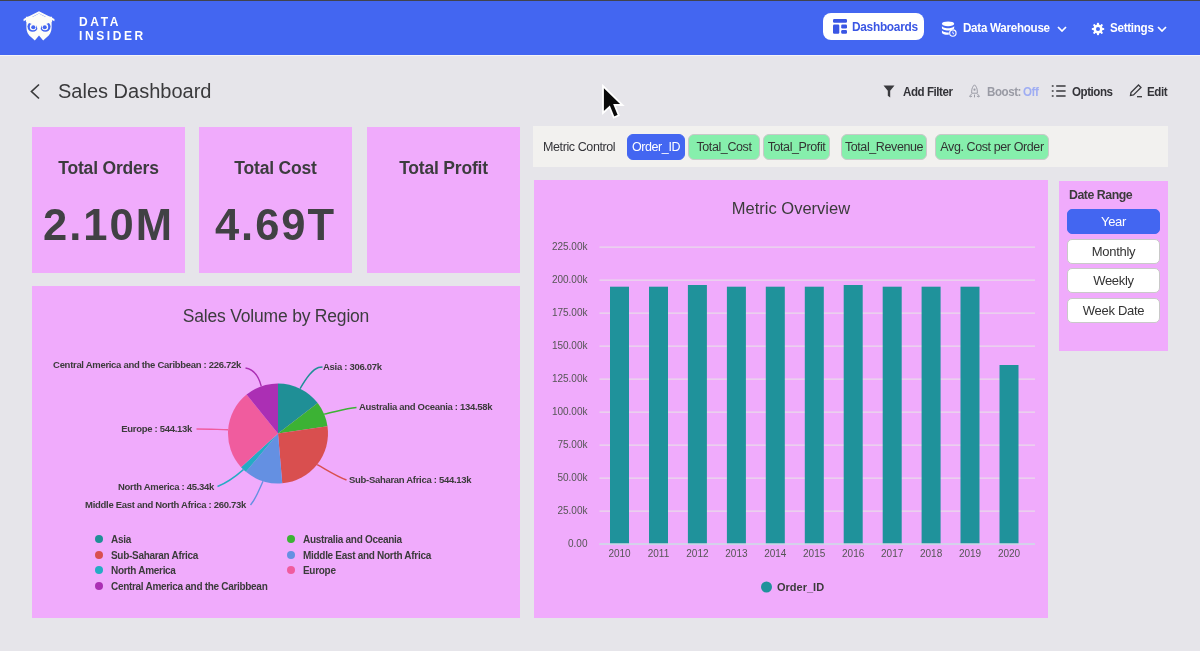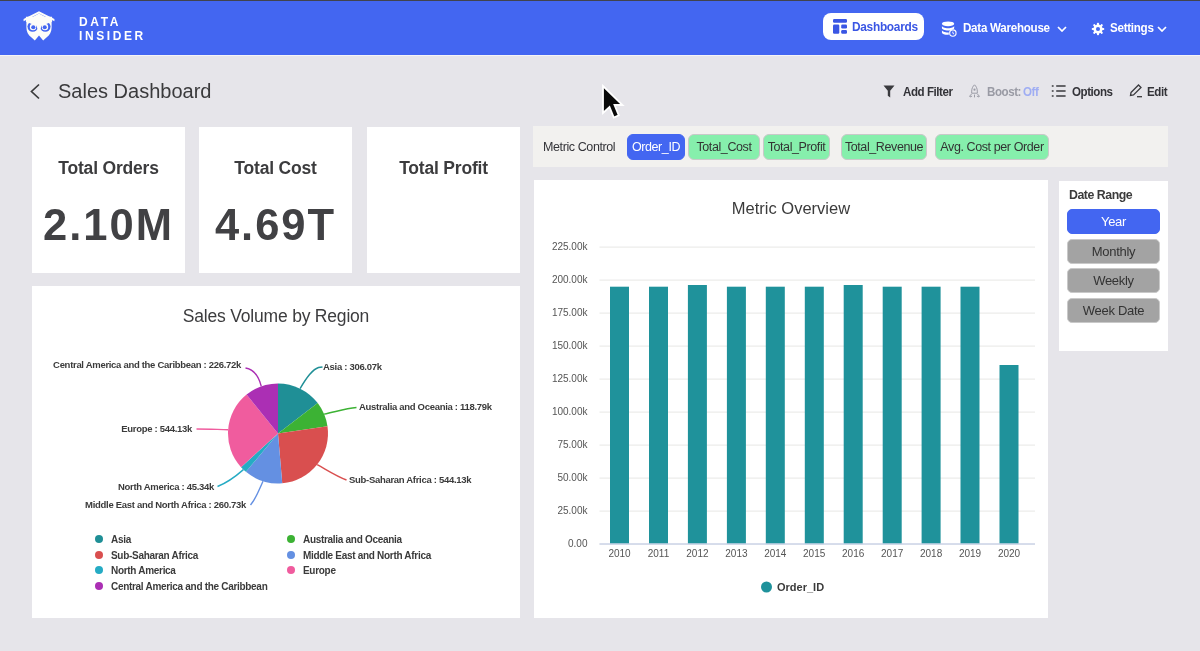--- a/index.html
+++ b/index.html
@@ -3,30 +3,30 @@
 <meta charset="utf-8">
 <style>
 * { margin:0; padding:0; box-sizing:border-box; }
 html,body { width:1200px; height:651px; overflow:hidden; }
 body { font-family:"Liberation Sans", sans-serif; background:#e6e5ea; position:relative; }
 .abs { position:absolute; }
 #nav { position:absolute; left:0; top:0; width:1200px; height:55px; background:#4366f1; border-top:1px solid #41434d; }
 #logo-text { position:absolute; left:63px; top:15px; color:#fff; font-size:12px; font-weight:bold; letter-spacing:2.6px; line-height:14px;margin-left:16px; }
 #dash-btn { position:absolute; left:823px; top:13px; width:101px; height:27px; background:#fff; border-radius:8px; }
 .nlab { position:absolute; top:20.5px; color:#fff; font-size:12.5px; font-weight:bold; letter-spacing:-0.3px; white-space:nowrap; transform:scaleX(0.93); transform-origin:left center; }
-.card { position:absolute; background:#ffffff; }
+.card { position:absolute; background:#f0abfc; }
 .kpi { width:153px; height:146px; top:127px; text-align:center; }
 .kpi .t { margin-top:31px; font-size:17.5px; color:#3c3c3e; font-weight:bold; letter-spacing:-0.2px; }
 .kpi .v { margin-top:22px; font-size:43.5px; font-weight:bold; color:#414144; letter-spacing:2px; }
 .hlab { position:absolute; top:84px; font-size:13px; font-weight:bold; letter-spacing:-0.5px; color:#333338; white-space:nowrap; transform:scaleX(0.89); transform-origin:left center; }
 .pielabel { position:absolute; font-size:9.5px; font-weight:bold; letter-spacing:-0.3px; color:#3b3b3b; white-space:nowrap; }
 .leg { position:absolute; font-size:10px; font-weight:bold; letter-spacing:-0.3px; color:#3b3b3b; white-space:nowrap; display:flex; align-items:center; gap:8px; height:12px; }
 .leg i { width:8px; height:8px; border-radius:50%; display:inline-block; flex:none; }
 .mbtn { position:absolute; top:134px; height:26px; background:#86efac; border:1px solid #c9c9c9; border-radius:6px; color:#333; font-size:12.5px; letter-spacing:-0.4px; white-space:nowrap; display:flex; align-items:center; justify-content:center; }
-.dbtn { position:absolute; left:1067px; width:93px; height:25px; background:#a3a3a3; border:1px solid #c9c9c9; border-radius:5px; color:#333; font-size:13px; letter-spacing:-0.3px; display:flex; align-items:center; justify-content:center; }
+.dbtn { position:absolute; left:1067px; width:93px; height:25px; background:#ffffff; border:1px solid #c9c9c9; border-radius:5px; color:#333; font-size:13px; letter-spacing:-0.3px; display:flex; align-items:center; justify-content:center; }
 </style>
 </head>
 <body>
 
 <div id="nav"></div>
 <svg class="abs" id="owl" style="left:23px;top:10px" width="32" height="33" viewBox="0 0 33 33">
 <path fill="#fdfdf8" d="M3.5 10.2 L16.5 3.2 L29.5 10.2 L29.5 17.5 C29.5 22 27.5 25.5 24.5 27.5 L20.8 31 L16.5 25.8 L12.2 31 L8.5 27.5 C5.5 25.5 3.5 22 3.5 17.5 Z"></path>
 <path fill="#fdfdf8" d="M0.6 8.8 L16.5 0.7 L32.4 8.8 L32.4 11 L16.5 3.2 L0.6 11 Z"></path>
 <circle cx="10" cy="16.6" r="5.4" fill="#4366f1"></circle>
 <circle cx="23" cy="16.6" r="5.4" fill="#4366f1"></circle>
@@ -134,21 +134,21 @@
 <path d="M317.2 464.6 C327 470 336 476 346.5 480" stroke="#d94f4f"></path>
 <path d="M263.0 481.2 C259 490 256.5 498 250.5 505" stroke="#6490e2"></path>
 <path d="M243.4 469.6 C235 477 227.5 482.5 217.5 486.5" stroke="#25abc4"></path>
 <path d="M228.1 429.7 C218 429.5 208 429 196.5 429" stroke="#f05c9e"></path>
 <path d="M261.3 386.4 C259 377 254 369.5 245.5 368" stroke="#ab2fb4"></path>
 </g>
 </g>
 </svg>
 <div class="pielabel" style="right:959px;top:359px;">Central America and the Caribbean : 226.72k</div>
 <div class="pielabel" style="left:323px;top:361px;">Asia : 306.07k</div>
-<div class="pielabel" style="left:359px;top:401px;">Australia and Oceania : 118.79k</div>
+<div class="pielabel" style="left:359px;top:401px;">Australia and Oceania : 134.58k</div>
 <div class="pielabel" style="right:1008px;top:423px;">Europe : 544.13k</div>
 <div class="pielabel" style="left:349px;top:474px;">Sub-Saharan Africa : 544.13k</div>
 <div class="pielabel" style="right:986px;top:481px;">North America : 45.34k</div>
 <div class="pielabel" style="right:954px;top:499px;">Middle East and North Africa : 260.73k</div>
 <div class="leg" style="left:95px;top:533px;"><i style="background:#1f8f96"></i>Asia</div>
 <div class="leg" style="left:95px;top:549px;"><i style="background:#d94f4f"></i>Sub-Saharan Africa</div>
 <div class="leg" style="left:95px;top:564px;"><i style="background:#25abc4"></i>North America</div>
 <div class="leg" style="left:95px;top:580px;"><i style="background:#ab2fb4"></i>Central America and the Caribbean</div>
 <div class="leg" style="left:287px;top:533px;"><i style="background:#3cb234"></i>Australia and Oceania</div>
 <div class="leg" style="left:287px;top:549px;"><i style="background:#6490e2"></i>Middle East and North Africa</div>

